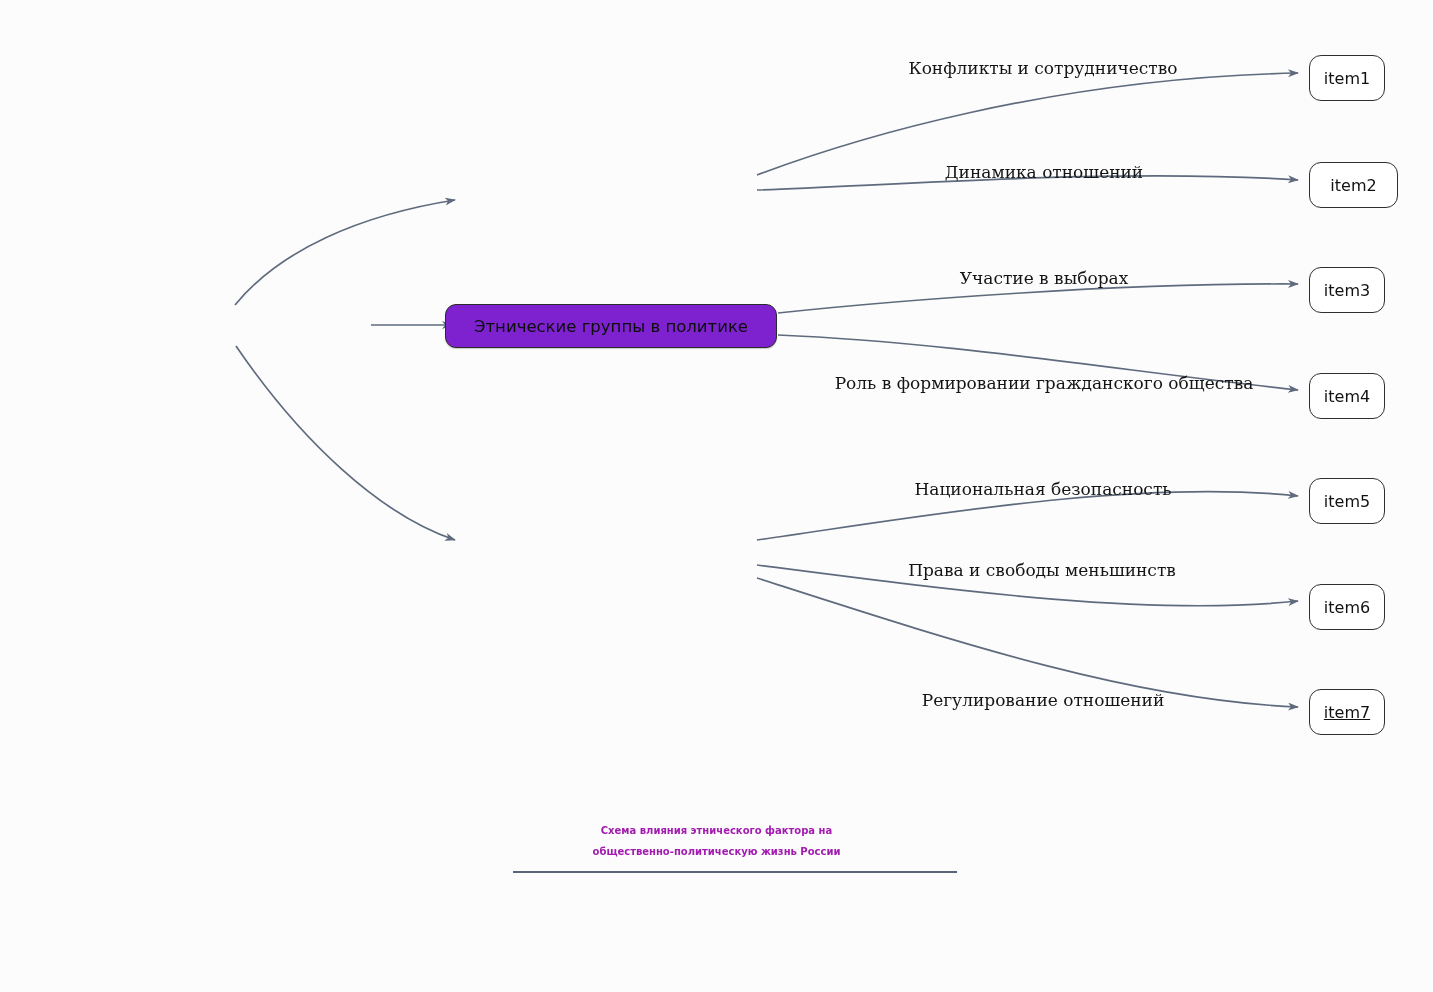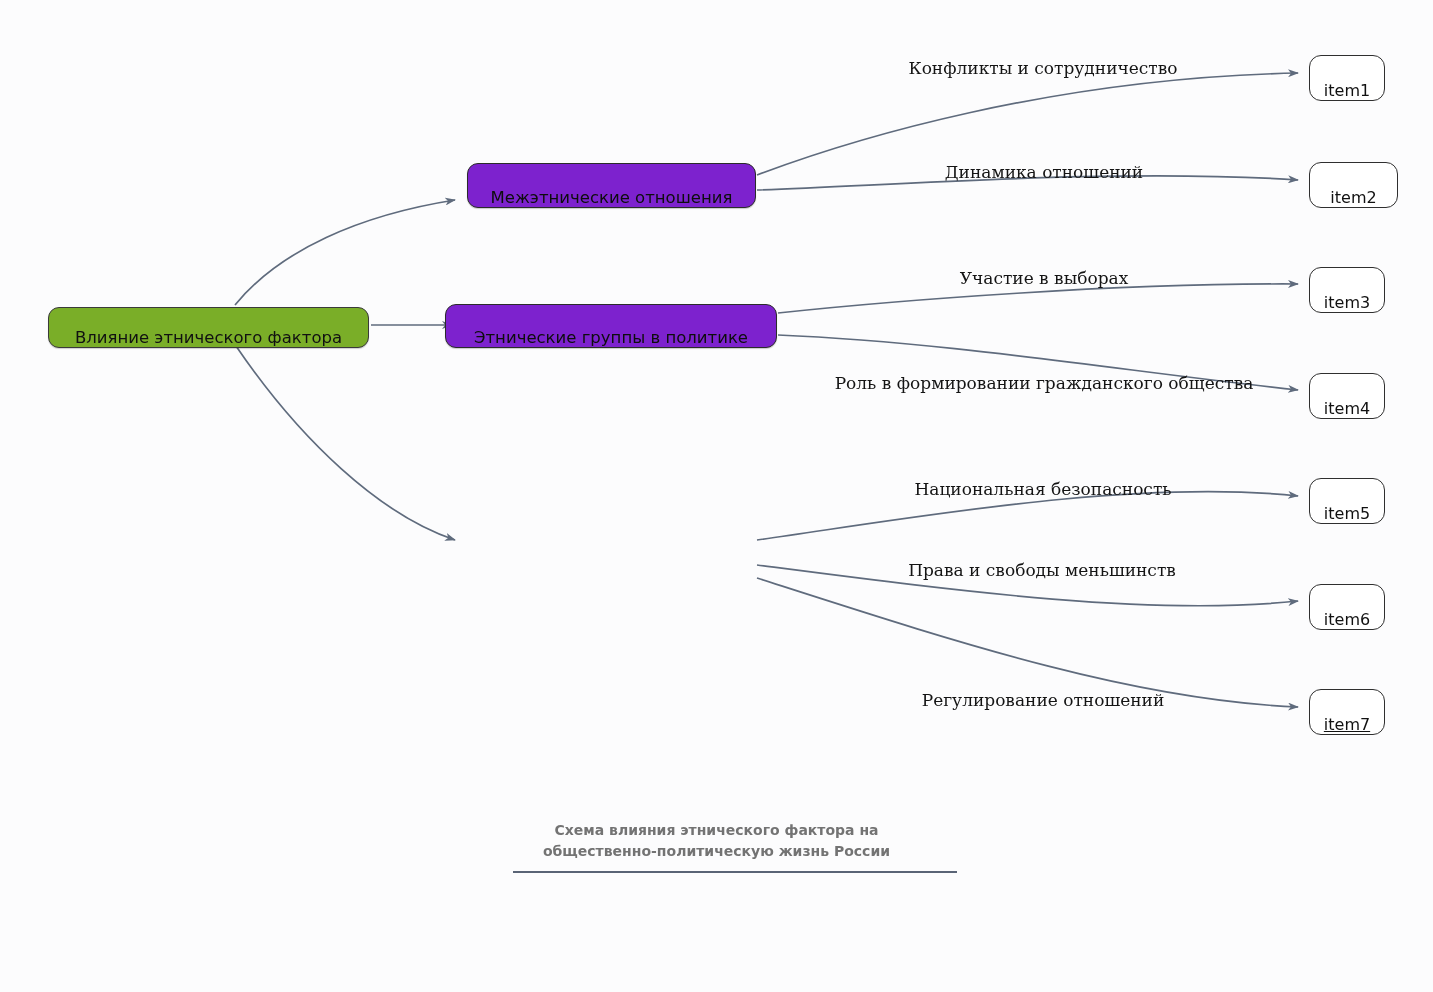--- a/index.html
+++ b/index.html
@@ -20,21 +20,21 @@
     left: 0;
     top: 0;
     width: 1433px;
     height: 992px;
     pointer-events: none;
   }
   .node {
     position: absolute;
     box-sizing: border-box;
     display: flex;
-    align-items: flex-end;
+    align-items: center;
     justify-content: center;
     border-radius: 11px;
     white-space: nowrap;
   }
   .node-root {
     background: #7aae28;
     border: 1.4px solid #3a3a3a;
     color: #111111;
     font-size: 16.5px;
     box-shadow: 0 1px 1px rgba(0,0,0,0.18);
@@ -62,23 +62,23 @@
     transform: translateX(-50%);
   }
   .footer {
     position: absolute;
     left: 0;
     width: 1433px;
     text-align: center;
   }
   #footer-title {
     top: 820px;
-    font-size: 14px;
+    font-size: 10px;
     font-weight: bold;
-    color: #737373;
+    color: #a21caf;
     line-height: 21px;
   }
   #footer-divider {
     position: absolute;
     left: 513px;
     top: 871px;
     width: 444px;
     height: 2px;
     background: #5a6476;
   }
@@ -106,27 +106,21 @@
       <path d="M757,175 C850,140 1050,78 1298,73"></path>
       <path d="M757,190 C900,185 1120,168 1298,180"></path>
       <path d="M778,313 C900,300 1120,283 1298,284"></path>
       <path d="M778,335 C950,342 1130,372 1298,390"></path>
       <path d="M757,540 C900,520 1130,478 1298,496"></path>
       <path d="M757,565 C950,590 1150,617 1298,601"></path>
       <path d="M757,578 C950,640 1130,700 1298,707"></path>
     </g>
   </svg>
 
-  <div class="node node-root" style="left:48px; top:307px; width:321px; height:41px;">
-    <span>Влияние этнического фактора</span>
-  </div>
 
-  <div class="node node-branch" style="left:467px; top:163px; width:289px; height:45px;">
-    <span>Межэтнические отношения</span>
-  </div>
 
   <div class="node node-branch" style="left:445px; top:304px; width:332px; height:44px;">
     <span>Этнические группы в политике</span>
   </div>
 
 
   <div class="node node-leaf" style="left:1309px; top:55px; width:76px; height:46px;">
     <span>item1</span>
   </div>
   <div class="node node-leaf" style="left:1309px; top:162px; width:89px; height:46px;">

